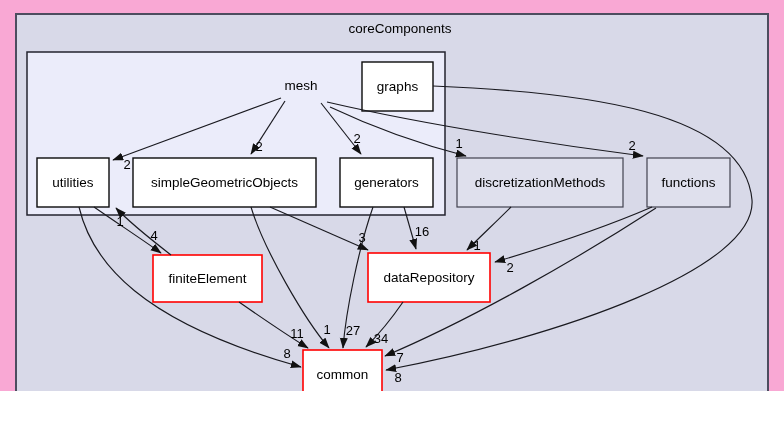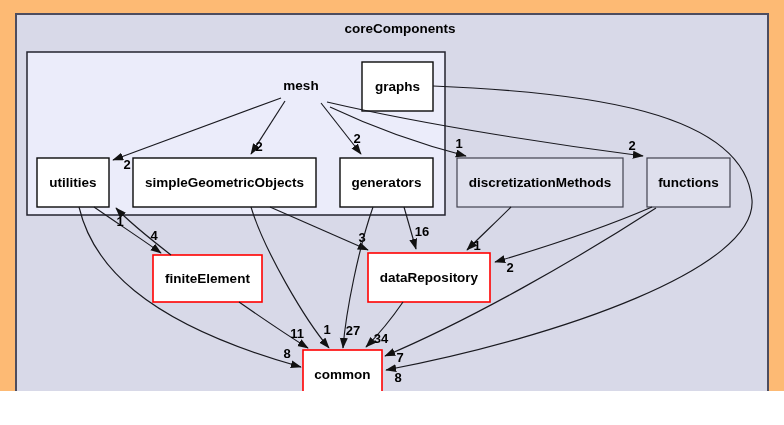--- a/index.html
+++ b/index.html
@@ -1,22 +1,21 @@
 <!DOCTYPE html>
 <html><head>
 <meta charset="utf-8">
 <style>
   html,body{margin:0;padding:0;background:#ffffff;}
   .stage{
     position:relative;
     width:784px;height:391px;
-    background:#fdba74;
+    background:#f9a8d4;
     font-family:"Liberation Sans", sans-serif;
     overflow:hidden;
-    font-weight:bold;
   }
   svg{display:block;}
   text{font-family:"Liberation Sans", sans-serif;fill:#000000;}
   .node-label{font-size:13.5px;}
   .edge-label{font-size:13px;}
   .cluster-label{font-size:13.5px;}
 </style>
 </head>
 <body>
 

